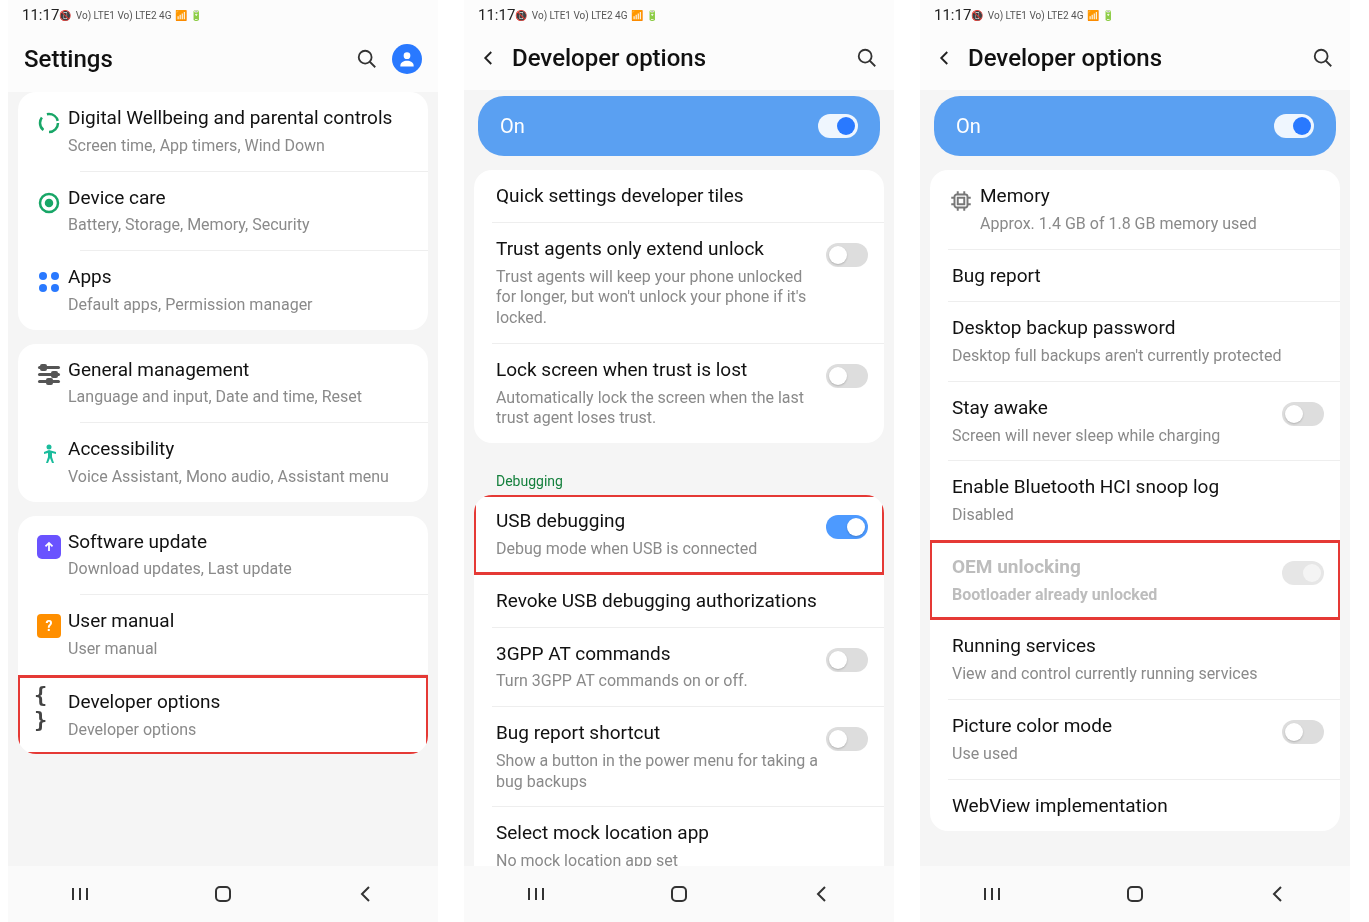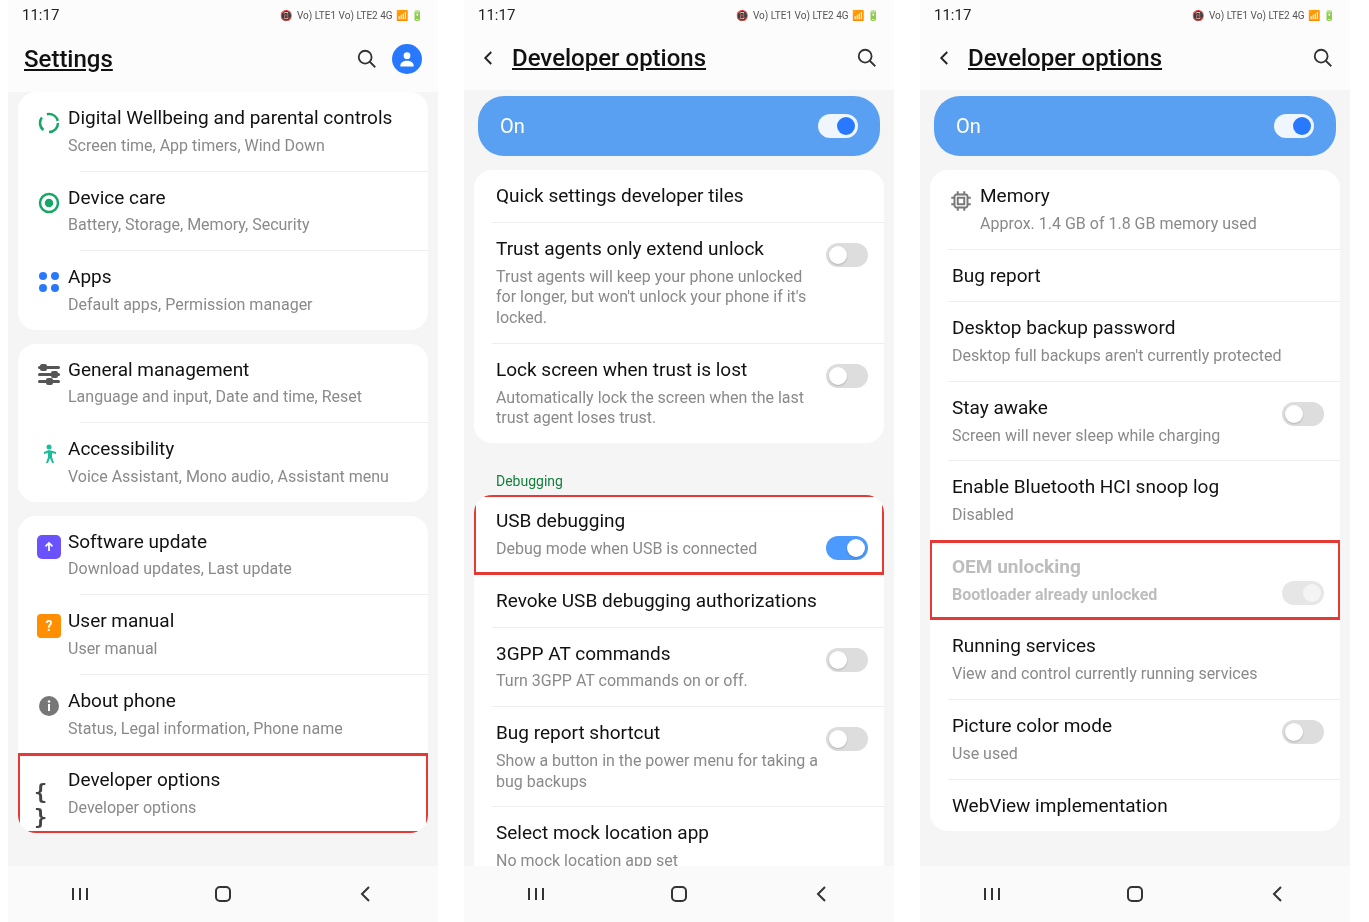--- a/index.html
+++ b/index.html
@@ -18,21 +18,20 @@
     background: #f5f5f5;
     position: relative;
     display: flex;
     flex-direction: column;
     overflow: hidden;
   }
   .statusbar {
     height: 30px;
     display: flex;
     align-items: center;
-    justify-content: space-between;
     padding: 0 14px;
     font-size: 15px;
     color: #222;
     background: #fcfcfc;
   }
   .statusbar .icons {
     display: flex;
     gap: 4px;
     font-size: 10px;
     color: #555;
@@ -44,21 +43,20 @@
     padding: 14px 16px 18px 16px;
     background: #fcfcfc;
     gap: 14px;
   }
   .header .back { width: 18px; height: 18px; }
   .header h1 {
     font-size: 24px;
     font-weight: 500;
     color: #111;
     flex: 1;
-    text-decoration: underline;
   }
   .header .search-icon { width: 22px; height: 22px; color: #333; }
   .header .avatar {
     width: 30px; height: 30px;
     border-radius: 50%;
     background: #2979ff;
     display: flex;
     align-items: center;
     justify-content: center;
   }
@@ -162,21 +160,20 @@
     width: 18px;
     height: 18px;
     background: #2979ff;
     border-radius: 50%;
     top: 3px;
     left: 19px;
   }
   .highlight {
     outline: 3px solid #e53935;
     outline-offset: -2px;
-    align-items: flex-end;
   }
   .navbar {
     height: 56px;
     display: flex;
     align-items: center;
     justify-content: space-around;
     background: #fafafa;
   }
   .navbar .nb { width: 24px; height: 24px; color: #333; }
   
@@ -304,33 +301,20 @@
       <div class="row">
         <div class="icon">
           <div style="width:24px;height:24px;background:#ff8f00;border-radius:4px;display:flex;align-items:center;justify-content:center;color:#fff;font-weight:700;font-size:14px;">?</div>
         </div>
         <div class="text">
           <div class="title">User manual</div>
           <div class="sub">User manual</div>
         </div>
       </div>
       <div class="divider"></div>
-      <div class="row">
-        <div class="icon ic-gray">
-          <svg width="24" height="24" viewBox="0 0 24 24" fill="currentColor">
-              <circle cx="12" cy="12" r="10"></circle>
-              <rect x="11" y="10" width="2" height="7" fill="#fff"></rect>
-              <circle cx="12" cy="7.5" r="1.3" fill="#fff"></circle>
-            </svg>
-        </div>
-        <div class="text">
-          <div class="title">About phone</div>
-          <div class="sub">Status, Legal information, Phone name</div>
-        </div>
-      </div>
       <div class="divider"></div>
       <div class="row highlight">
         <div class="icon">
             <span class="braces">{ }</span>
           </div>
         <div class="text">
           <div class="title">Developer options</div>
           <div class="sub">Developer options</div>
         </div>
       </div>

